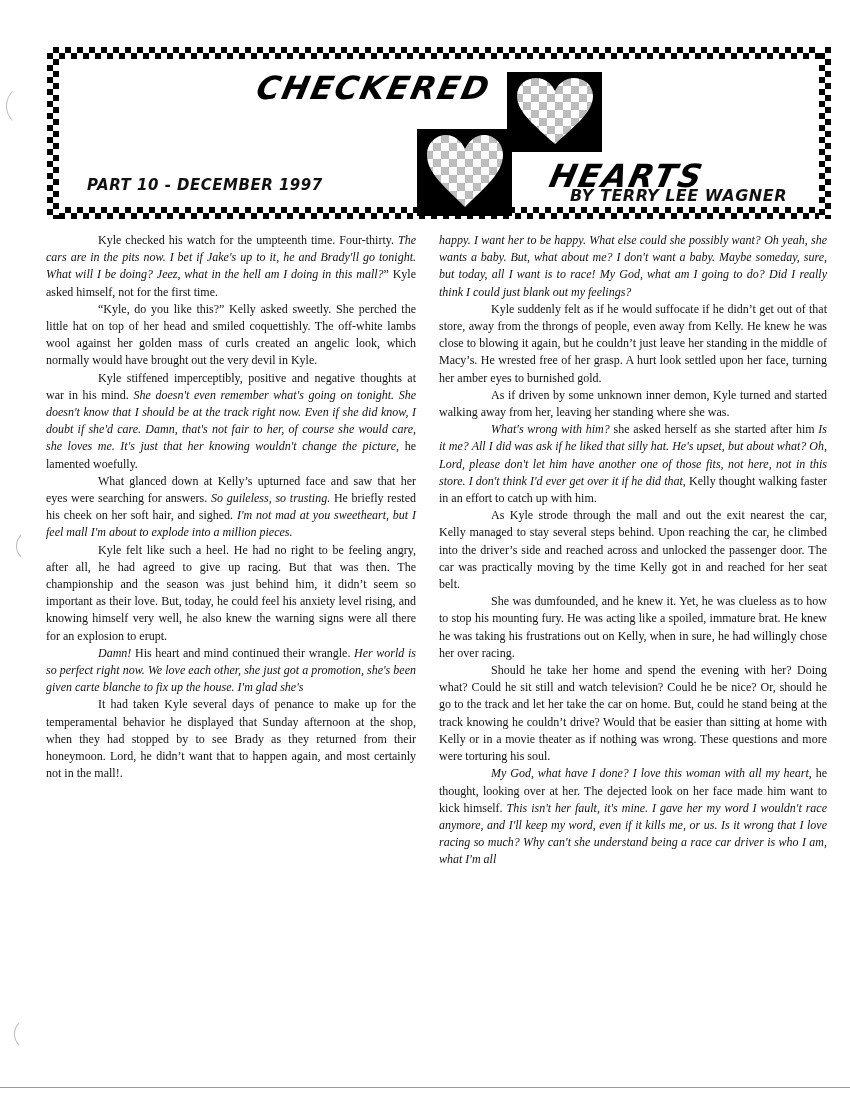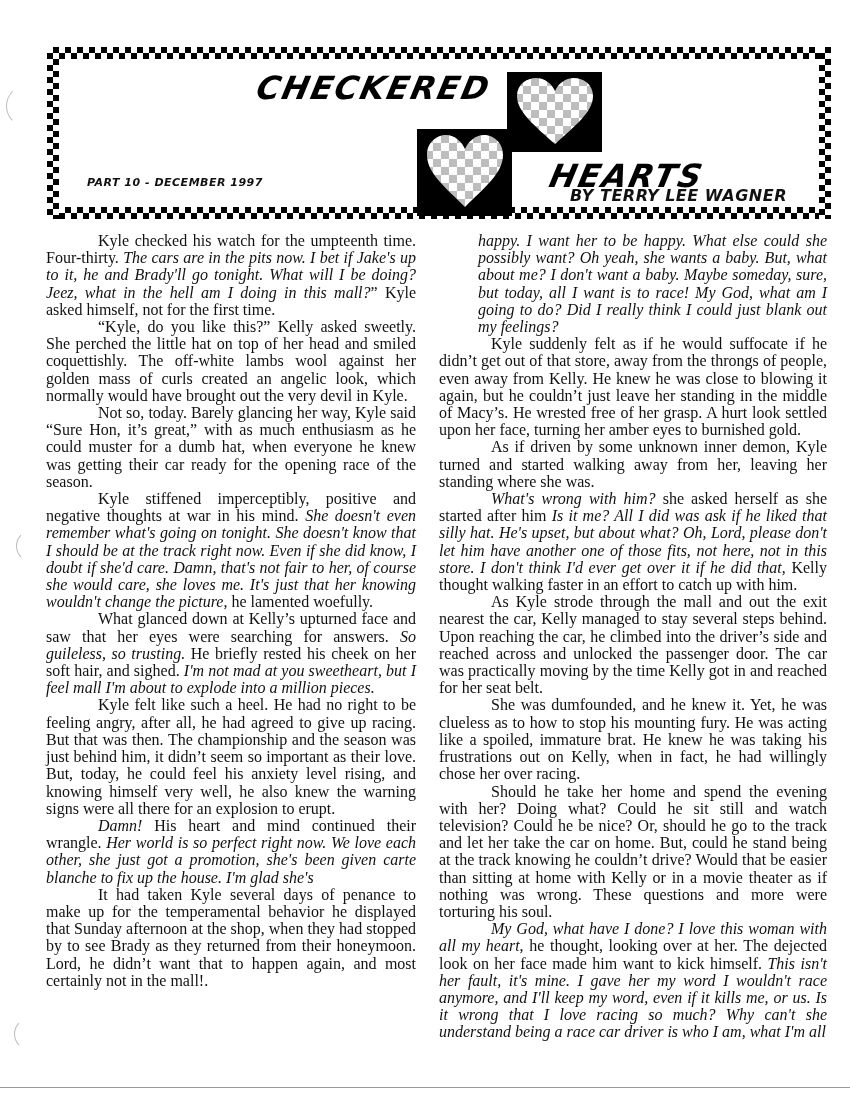--- a/index.html
+++ b/index.html
@@ -19,36 +19,36 @@
       linear-gradient(45deg, #000 25%, transparent 25%, transparent 75%, #000 75%),
       linear-gradient(45deg, #000 25%, transparent 25%, transparent 75%, #000 75%);
     background-size: 12px 12px; background-position: 0 0, 6px 6px; background-color: #fff; }
   .chk-v.left { left: 0; }
   .chk-v.right { right: 0; }
 
   .title-word { position: absolute; font-family: "DejaVu Sans", sans-serif; font-weight: bold; font-style: italic;
     letter-spacing: 2px; color: #000; transform: skewX(-12deg); }
   .title-1 { left: 210px; top: 22px; font-size: 32px; }
   .title-2 { left: 503px; top: 110px; font-size: 32px; }
-  .sub-left { position: absolute; left: 40px; top: 129px; font-family: "DejaVu Sans", sans-serif; font-weight: bold; font-style: italic; font-size: 11px; letter-spacing: 0.5px; }
+  .sub-left { position: absolute; left: 40px; top: 129px; font-family: "DejaVu Sans", sans-serif; font-weight: bold; font-style: italic; font-size: 15px; letter-spacing: 0.5px; }
   .sub-right { position: absolute; right: 44px; top: 139px; font-family: "DejaVu Sans", sans-serif; font-weight: bold; font-style: italic; font-size: 16px; letter-spacing: 0.5px; }
 
   .heart-box { position: absolute; background: #000; }
   .heart-box.a { left: 370px; top: 82px; width: 95px; height: 87px; }
   .heart-box.b { left: 460px; top: 25px; width: 95px; height: 80px; }
   .heart-box svg { position: absolute; left: 8px; top: 6px; }
 
   
   .columns { position: absolute; top: 232px; left: 46px; width: 790px; height: 830px; }
-  .col { position: absolute; top: 0; font-size: 16px; line-height: 17.2px; text-align: justify; }
+  .col { position: absolute; top: 0; font-size: 12px; line-height: 17.2px; text-align: justify; }
   .col.left { left: 0; width: 370px; }
   .col.right { left: 393px; width: 388px; }
   .col p { margin: 0; text-indent: 0; }
   .col p.indent { text-indent: 52px; }
-  .col p.noindent { text-indent: 0; margin-left: 39px; }
+  .col p.noindent { text-indent: 0; }
   .col em { font-style: italic; }
 
   .footer-rule { position: absolute; left: 0; top: 1087px; width: 850px; height: 1px; background: #9a9a9a; }
   .scan-mark { position: absolute; border: 1px solid #bbb; border-radius: 50%; border-right-color: transparent; border-bottom-color: transparent; border-top-color: transparent; }
 </style>
 </head>
 <body>
 
 <div class="banner">
   <div class="chk-h top"></div>
@@ -87,34 +87,33 @@
   <div class="title-word title-2">HEARTS</div>
 
   <div class="sub-left">PART 10 - DECEMBER 1997</div>
   <div class="sub-right">BY TERRY LEE WAGNER</div>
 </div>
 
 <div class="columns">
   <div class="col left">
       <p class="indent"><span>Kyle checked his watch for the umpteenth time. Four-thirty. </span><em>The cars are in the pits now. I bet if Jake's up to it, he and Brady'll go tonight. What will I be doing? Jeez, what in the hell am I doing in this mall?</em><span>” Kyle asked himself, not for the first time.</span></p>
       <p class="indent"><span>“Kyle, do you like this?” Kelly asked sweetly. She perched the little hat on top of her head and smiled coquettishly. The off-white lambs wool against her golden mass of curls created an angelic look, which normally would have brought out the very devil in Kyle.</span></p>
-      <p class="indent"><span>Not so, today. Barely glancing her way, Kyle said “Sure Hon, it’s great,” with as much enthusiasm as he could muster for a dumb hat, when everyone he knew was getting their car ready for the opening race of the season.</span></p>
       <p class="indent"><span>Kyle stiffened imperceptibly, positive and negative thoughts at war in his mind. </span><em>She doesn't even remember what's going on tonight. She doesn't know that I should be at the track right now. Even if she did know, I doubt if she'd care. Damn, that's not fair to her, of course she would care, she loves me. It's just that her knowing wouldn't change the picture</em><span>, he lamented woefully.</span></p>
       <p class="indent"><span>What glanced down at Kelly’s upturned face and saw that her eyes were searching for answers. </span><em>So guileless, so trusting.</em><span> He briefly rested his cheek on her soft hair, and sighed. </span><em>I'm not mad at you sweetheart, but I feel mall I'm about to explode into a million pieces.</em></p>
       <p class="indent"><span>Kyle felt like such a heel. He had no right to be feeling angry, after all, he had agreed to give up racing. But that was then. The championship and the season was just behind him, it didn’t seem so important as their love. But, today, he could feel his anxiety level rising, and knowing himself very well, he also knew the warning signs were all there for an explosion to erupt.</span></p>
       <p class="indent"><em>Damn!</em><span> His heart and mind continued their wrangle. </span><em>Her world is so perfect right now. We love each other, she just got a promotion, she's been given carte blanche to fix up the house. I'm glad she's</em></p>
       <p class="indent"><span>It had taken Kyle several days of penance to make up for the temperamental behavior he displayed that Sunday afternoon at the shop, when they had stopped by to see Brady as they returned from their honeymoon. Lord, he didn’t want that to happen again, and most certainly not in the mall!.</span></p>
     </div>
   <div class="col right">
       <p class="noindent"><em>happy. I want her to be happy. What else could she possibly want? Oh yeah, she wants a baby. But, what about me? I don't want a baby. Maybe someday, sure, but today, all I want is to race! My God, what am I going to do? Did I really think I could just blank out my feelings?</em></p>
       <p class="indent"><span>Kyle suddenly felt as if he would suffocate if he didn’t get out of that store, away from the throngs of people, even away from Kelly. He knew he was close to blowing it again, but he couldn’t just leave her standing in the middle of Macy’s. He wrested free of her grasp. A hurt look settled upon her face, turning her amber eyes to burnished gold.</span></p>
       <p class="indent"><span>As if driven by some unknown inner demon, Kyle turned and started walking away from her, leaving her standing where she was.</span></p>
       <p class="indent"><em>What's wrong with him?</em><span> she asked herself as she started after him </span><em>Is it me? All I did was ask if he liked that silly hat. He's upset, but about what? Oh, Lord, please don't let him have another one of those fits, not here, not in this store. I don't think I'd ever get over it if he did that</em><span>, Kelly thought walking faster in an effort to catch up with him.</span></p>
       <p class="indent"><span>As Kyle strode through the mall and out the exit nearest the car, Kelly managed to stay several steps behind. Upon reaching the car, he climbed into the driver’s side and reached across and unlocked the passenger door. The car was practically moving by the time Kelly got in and reached for her seat belt.</span></p>
-      <p class="indent"><span>She was dumfounded, and he knew it. Yet, he was clueless as to how to stop his mounting fury. He was acting like a spoiled, immature brat. He knew he was taking his frustrations out on Kelly, when in fact, he had willingly chose her over racing.</span></p>
+      <p class="indent"><span>She was dumfounded, and he knew it. Yet, he was clueless as to how to stop his mounting fury. He was acting like a spoiled, immature brat. He knew he was taking his frustrations out on Kelly, when in sure, he had willingly chose her over racing.</span></p>
       <p class="indent"><span>Should he take her home and spend the evening with her? Doing what? Could he sit still and watch television? Could he be nice? Or, should he go to the track and let her take the car on home. But, could he stand being at the track knowing he couldn’t drive? Would that be easier than sitting at home with Kelly or in a movie theater as if nothing was wrong. These questions and more were torturing his soul.</span></p>
       <p class="indent"><em>My God, what have I done? I love this woman with all my heart</em><span>, he thought, looking over at her. The dejected look on her face made him want to kick himself. </span><em>This isn't her fault, it's mine. I gave her my word I wouldn't race anymore, and I'll keep my word, even if it kills me, or us. Is it wrong that I love racing so much? Why can't she understand being a race car driver is who I am, what I'm all</em></p>
     </div>
 </div>
 
 <div class="scan-mark" style="left:6px; top:85px; width:40px; height:40px;"></div>
 <div class="scan-mark" style="left:16px; top:530px; width:30px; height:30px;"></div>
 <div class="scan-mark" style="left:14px; top:1018px; width:30px; height:30px;"></div>
 
 <div class="footer-rule"></div>

